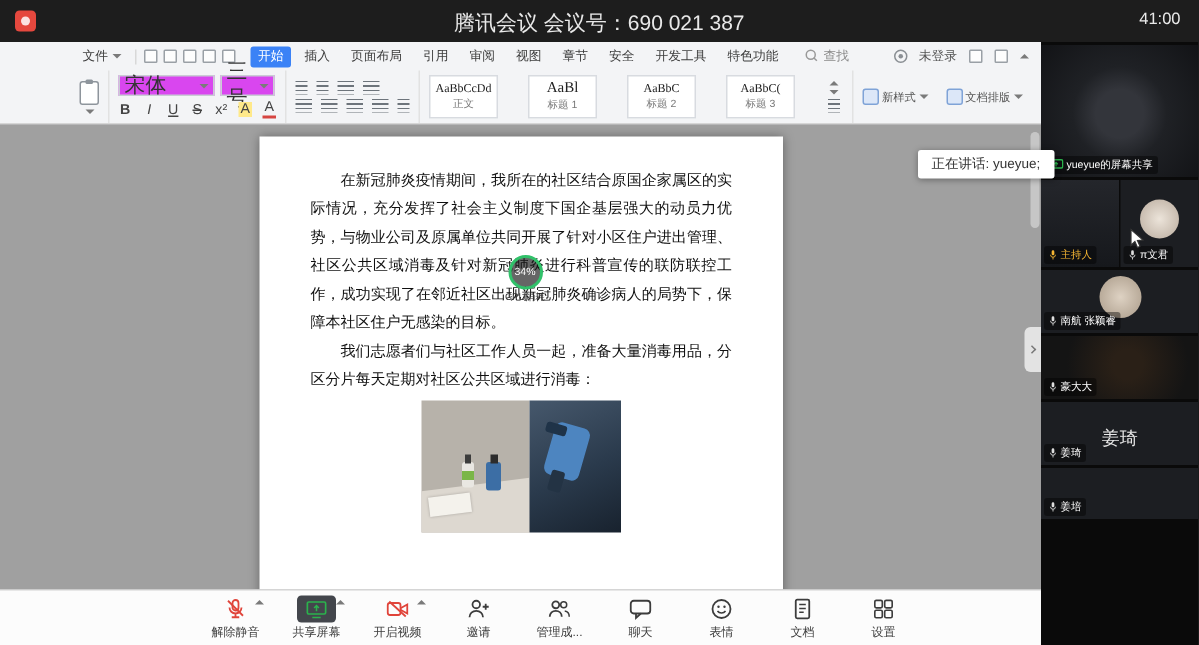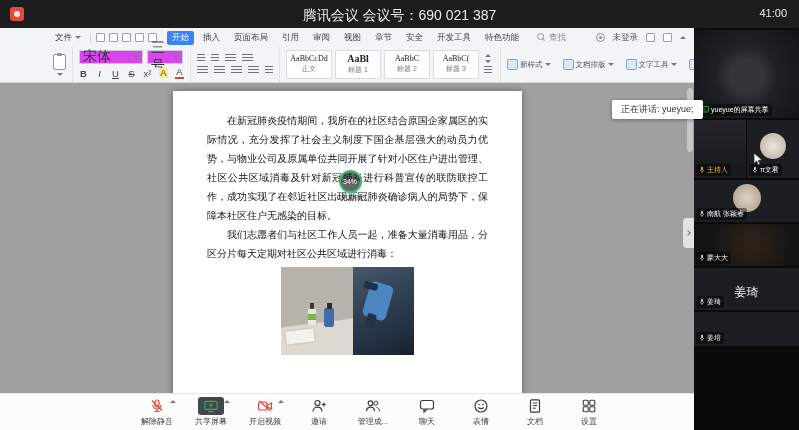--- a/index.html
+++ b/index.html
@@ -44,24 +44,24 @@
   .sel.w64 { width:64px; } .sel.w34 { width:36px; }
   .fmtrow { display:flex; gap:7px; align-items:center; font-size:9.5px; color:#444; }
   .fmt { min-width:9px; text-align:center; }
   .fmt.b { font-weight:bold; } .fmt.i { font-style:italic; } .fmt.u { text-decoration:underline; }
   .fmt.s { text-decoration:line-through; }
   .fmt.ra { border-bottom:2px solid #d64541; line-height:1; }
   .fmt.ha { background:#ffe98a; line-height:1.1; padding:0 1px; }
   .lines { width:11px; height:9px; background:repeating-linear-gradient(#6d747b 0 1px, transparent 1px 3px); display:inline-block; }
   .lines.short { width:8px; }
   .parrow { display:flex; gap:6px; align-items:center; }
-  .styles { display:flex; gap:3px; align-items:center; padding:0 6px; border-right:1px solid #e2e2e2; }
+  .styles { display:flex; gap:20px; align-items:center; padding:0 6px; border-right:1px solid #e2e2e2; }
   .stylebox { width:46px; height:29px; background:#fff; border:1px solid #d8dbe0; display:flex; flex-direction:column; align-items:center; justify-content:center; gap:1px; }
   .stylebox .sample { font-size:8px; font-family:"Liberation Serif", serif; line-height:1; color:#222; white-space:nowrap; }
-  .stylebox.h1 .sample { font-size:10px; font-weight:bold; }
+  .stylebox.h1 .sample { font-size:10px; font-weight:normal; }
   .stylebox .slabel { font-size:7px; color:#777; }
   .galarrows { display:flex; flex-direction:column; gap:3px; align-items:center; padding:0 2px; }
   .toolbtns { display:flex; align-items:center; }
   .toolbtn { display:flex; flex-direction:row; align-items:center; justify-content:center; gap:2px; padding:0 6px; font-size:7.5px; color:#555; }
   .toolbtn .tbic { width:11px; height:11px; background:#dce7f8; border:1px solid #7fa3d7; border-radius:2px; }
   .tblabel { display:flex; align-items:center; gap:2px; white-space:nowrap; }
 
   .canvas { position:absolute; top:55px; left:0; right:0; bottom:0; background:#a0a0a0; overflow:hidden; }
   .page { position:absolute; left:173px; top:8px; width:349px; height:320px; background:#fff; box-shadow:0 0 7px rgba(0,0,0,.4); padding:20px 34px 0 34px; }
   .page p { font-family:"Liberation Serif", serif; font-size:10px; line-height:19px; text-align:justify; text-indent:2em; color:#101010; }

